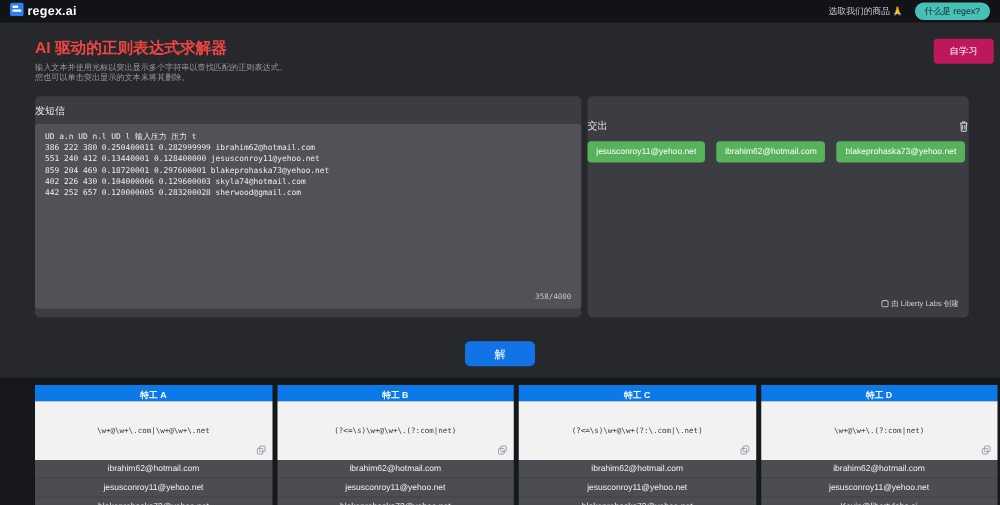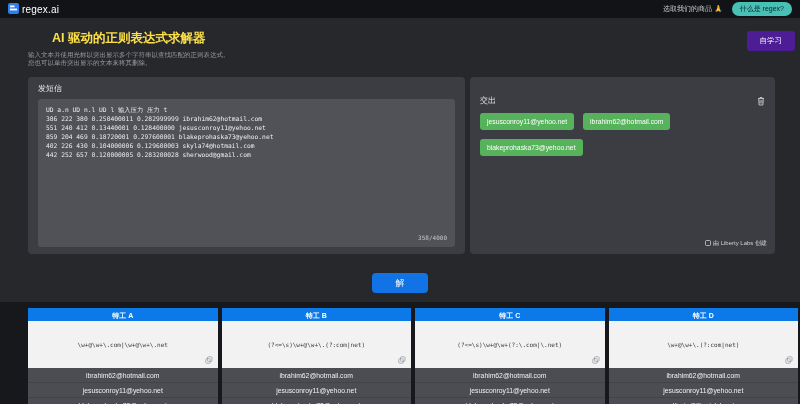--- a/index.html
+++ b/index.html
@@ -9,45 +9,45 @@
     font-family:"Liberation Sans", sans-serif;
     overflow:hidden;
     position:relative;
   }
   
   .navbar {
     height:18px; background:#111316;
     display:flex; align-items:center; padding:0 8px; gap:4px;
   }
   .logo { display:flex; align-items:center; gap:3px; cursor:pointer; }
-  .logo-text { color:#ffffff; font-weight:normal; font-size:10px; letter-spacing:.2px; }
+  .logo-text { color:#ffffff; font-weight:bold; font-size:10px; letter-spacing:.2px; }
   .nav-right { margin-left:auto; display:flex; align-items:center; gap:9px; }
   .support-link { color:#c9ccd1; font-size:7px; cursor:pointer; }
   .pill-btn {
     background:#49c0b6; color:#0d2422; font-size:7px;
     padding:2px 8px; border-radius:8px; border:none; cursor:pointer;
     font-family:inherit;
   }
   
   .main-section { background:#27282c; padding-bottom:9px; }
   .header-row {
     display:flex; align-items:flex-start; justify-content:space-between;
     padding:13px 5px 0 28px;
   }
-  .page-title { color:#fde047; font-size:12.5px; font-weight:600; line-height:15px;text-align:center; }
+  .page-title { color:#ef4444; font-size:12.5px; font-weight:600; line-height:15px; }
   .subtitle { margin-top:5px; }
   .subtitle div { color:#97999e; font-size:6.5px; line-height:8px; }
   .learn-btn {
-    background:#4c1d95; color:#fff; font-size:7.5px; border:none; cursor:pointer;
+    background:#be185d; color:#fff; font-size:7.5px; border:none; cursor:pointer;
     padding:5px 13px; border-radius:3px; font-family:inherit;
   }
   
   .panels { display:flex; gap:5px; margin:10px 25px 0 28px; }
   .panel {
-    background:#3b3d42; border-radius:4px; padding:6px 10px;
+    background:#3b3d42; border-radius:4px; padding:6px 0;
     height:177px; position:relative;
   }
   .panel-input { flex:0 0 437px; }
   .panel-output { flex:1; }
   .panel-title { color:#e8eaed; font-size:8px; }
   .panel-head { display:flex; align-items:center; justify-content:space-between;margin-top:12px; }
   .text-area {
     margin-top:5px; background:#505257; border-radius:3px; height:148px;
     padding:6px 8px; position:relative; cursor:text;
     font-family:"DejaVu Sans Mono", monospace; font-size:6.3px;

